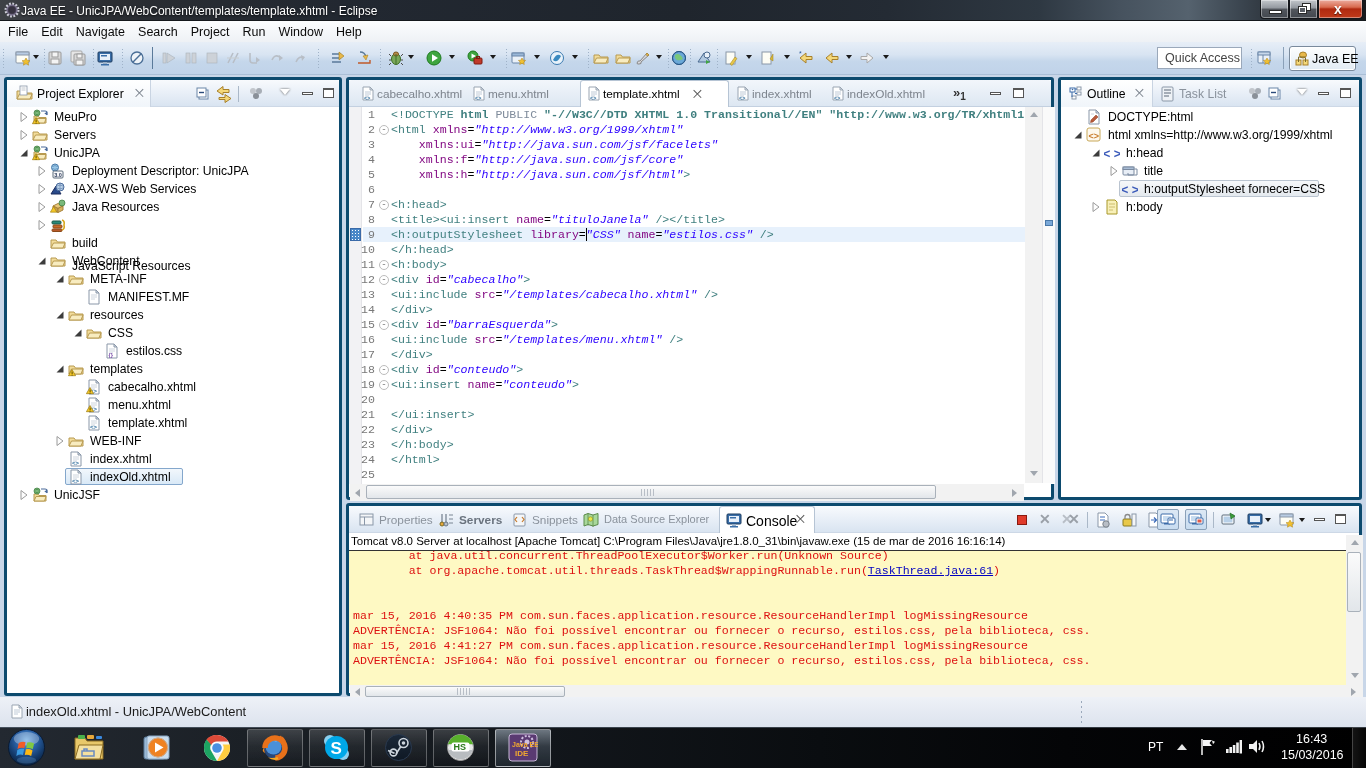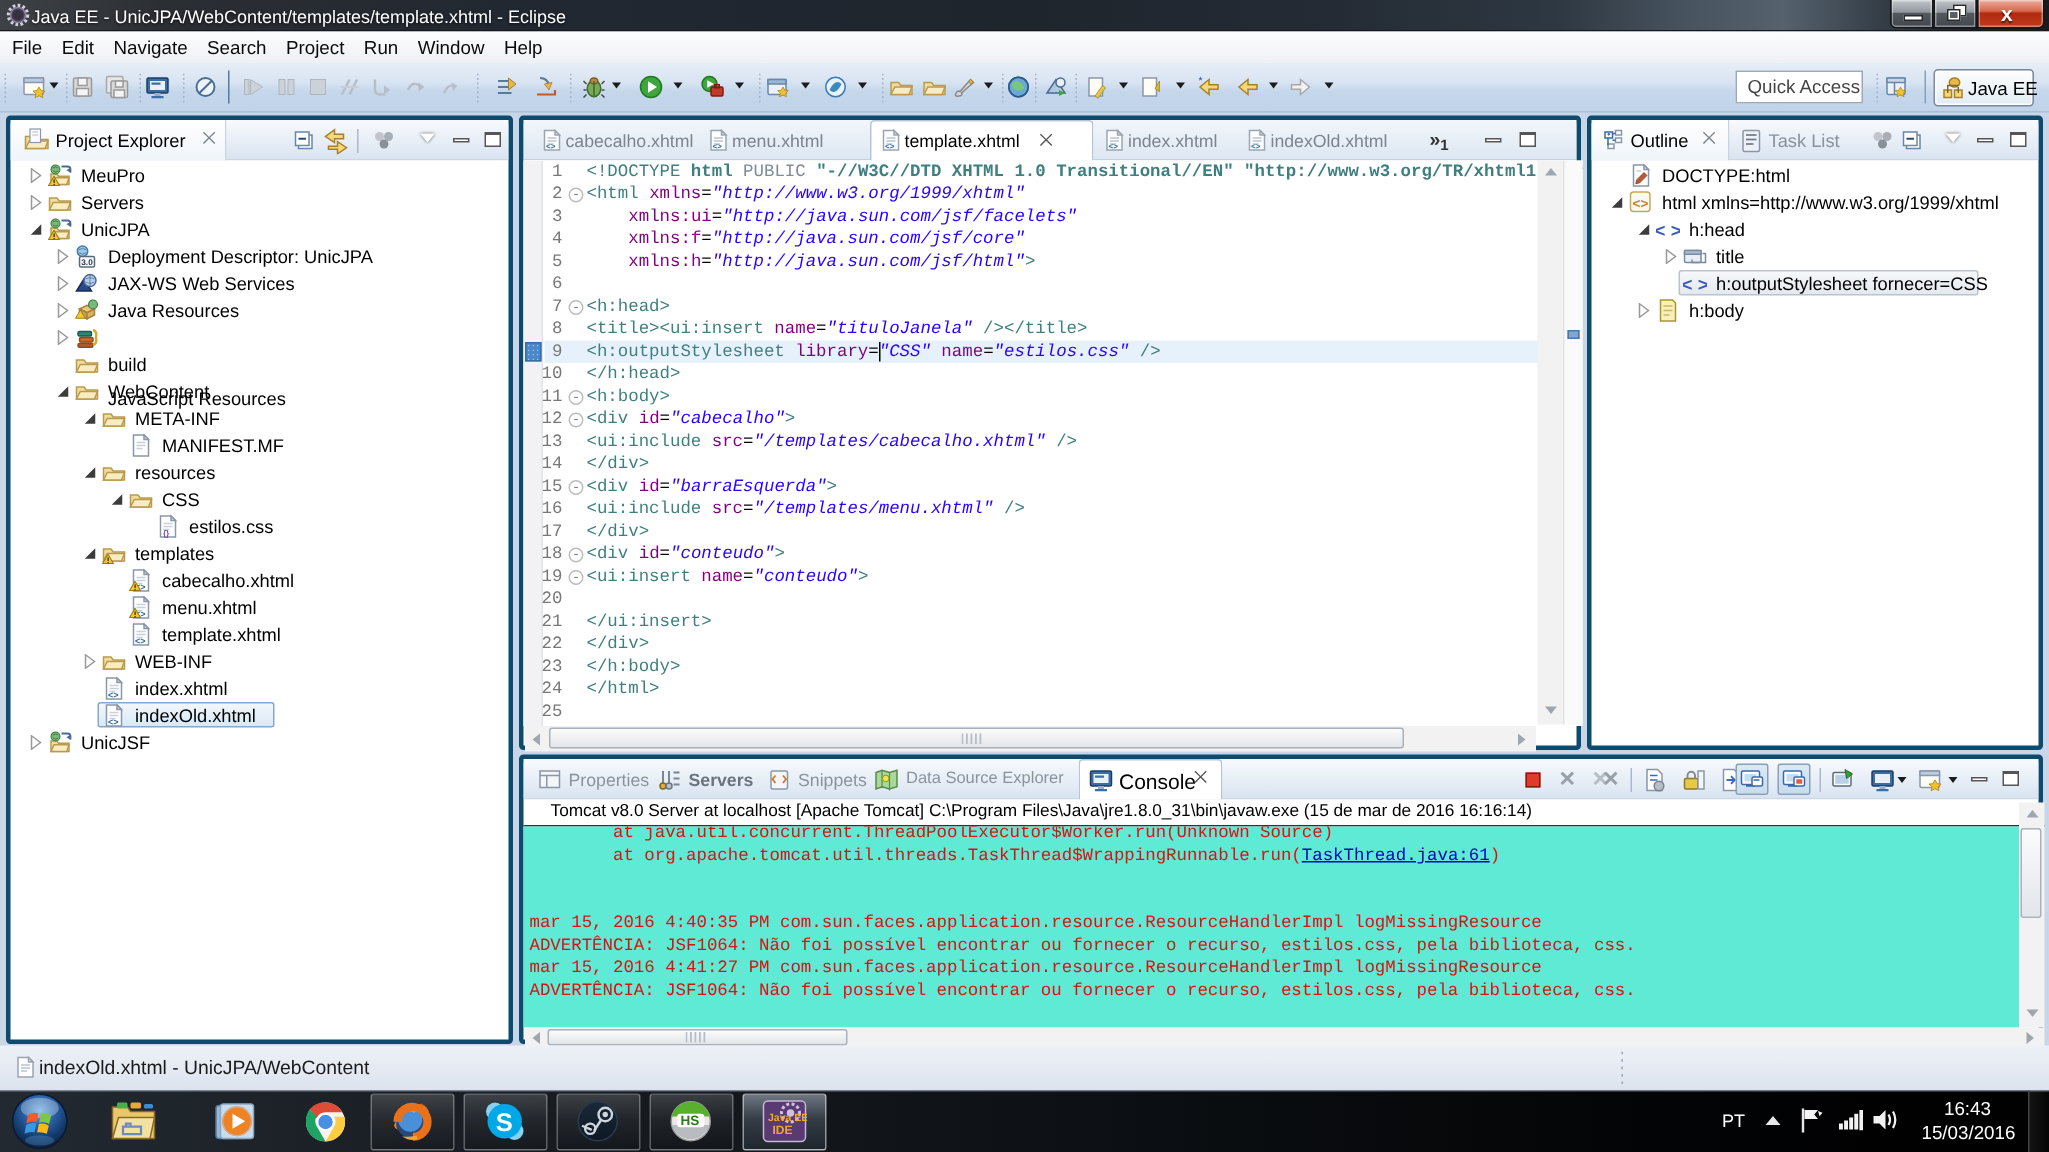--- a/index.html
+++ b/index.html
@@ -798,23 +798,23 @@
     </svg>
     <div style="position:absolute;left:916px;top:12px;width:0;height:0;border-left:3.5px solid transparent;border-right:3.5px solid transparent;border-top:4px solid #1b1b1b;"></div>
     <svg style="position:absolute;left:930px;top:6px" width="16" height="16" viewBox="0 0 16 16">
       <rect x="1" y="2" width="13" height="11" rx="1" fill="#fdfdf5" stroke="#8a97a8"></rect>
       <rect x="1" y="2" width="13" height="3" fill="#b8cce4" stroke="#8a97a8"></rect>
       <path d="M11 8 l1.4 2.4 2.6.3-2 1.8.6 2.7-2.6-1.4-2.6 1.4.6-2.7-2-1.8 2.6-.3z" fill="#f0c030" stroke="#b08010" stroke-width=".5"></path>
     </svg>
     <div style="position:absolute;left:950px;top:12px;width:0;height:0;border-left:3.5px solid transparent;border-right:3.5px solid transparent;border-top:4px solid #1b1b1b;"></div>
     <div style="position:absolute;left:965px;top:12px;width:11px;height:3px;background:#fff;border:1px solid #555;"></div>
     <div style="position:absolute;left:986px;top:8px;width:11px;height:10px;background:#fff;border:1px solid #555;border-top:2px solid #555;"></div>
-    <div style="position:absolute;left:2px;top:29px;font-size:11.5px;color:#000;white-space:pre;margin-left:16px;">Tomcat v8.0 Server at localhost [Apache Tomcat] C:\Program Files\Java\jre1.8.0_31\bin\javaw.exe (15 de mar de 2016 16:16:14)</div>
+    <div style="position:absolute;left:2px;top:29px;font-size:11.5px;color:#000;white-space:pre;">Tomcat v8.0 Server at localhost [Apache Tomcat] C:\Program Files\Java\jre1.8.0_31\bin\javaw.exe (15 de mar de 2016 16:16:14)</div>
     <div style="position:absolute;left:0;top:44px;width:1014px;height:1px;background:#333;"></div>
-    <div style="position:absolute;left:0;top:45px;width:998px;height:134px;overflow:hidden;background:#5eead4;">
+    <div style="position:absolute;left:0;top:45px;width:998px;height:134px;overflow:hidden;background:#fef9c3;">
       <div class="conline" style="top:-3px;">        at java.util.concurrent.ThreadPoolExecutor$Worker.run(Unknown Source)</div>
       <div class="conline" style="top:12px;">        at org.apache.tomcat.util.threads.TaskThread$WrappingRunnable.run(<span style="color:#0000c0;text-decoration:underline;">TaskThread.java:61</span>)</div>
       <div class="conline" style="top:42px;"></div>
       <div class="conline" style="top:57px;">mar 15, 2016 4:40:35 PM com.sun.faces.application.resource.ResourceHandlerImpl logMissingResource</div>
       <div class="conline" style="top:72px;">ADVERTÊNCIA: JSF1064: Não foi possível encontrar ou fornecer o recurso, estilos.css, pela biblioteca, css.</div>
       <div class="conline" style="top:87px;">mar 15, 2016 4:41:27 PM com.sun.faces.application.resource.ResourceHandlerImpl logMissingResource</div>
       <div class="conline" style="top:102px;">ADVERTÊNCIA: JSF1064: Não foi possível encontrar ou fornecer o recurso, estilos.css, pela biblioteca, css.</div>
     </div>
     <div class="sbtrack" style="left:997px;top:29px;width:17px;height:150px;"></div>
     <div style="position:absolute;left:1002px;top:34px;width:0;height:0;border-left:4px solid transparent;border-right:4px solid transparent;border-bottom:5px solid #a0a6ae;"></div>

